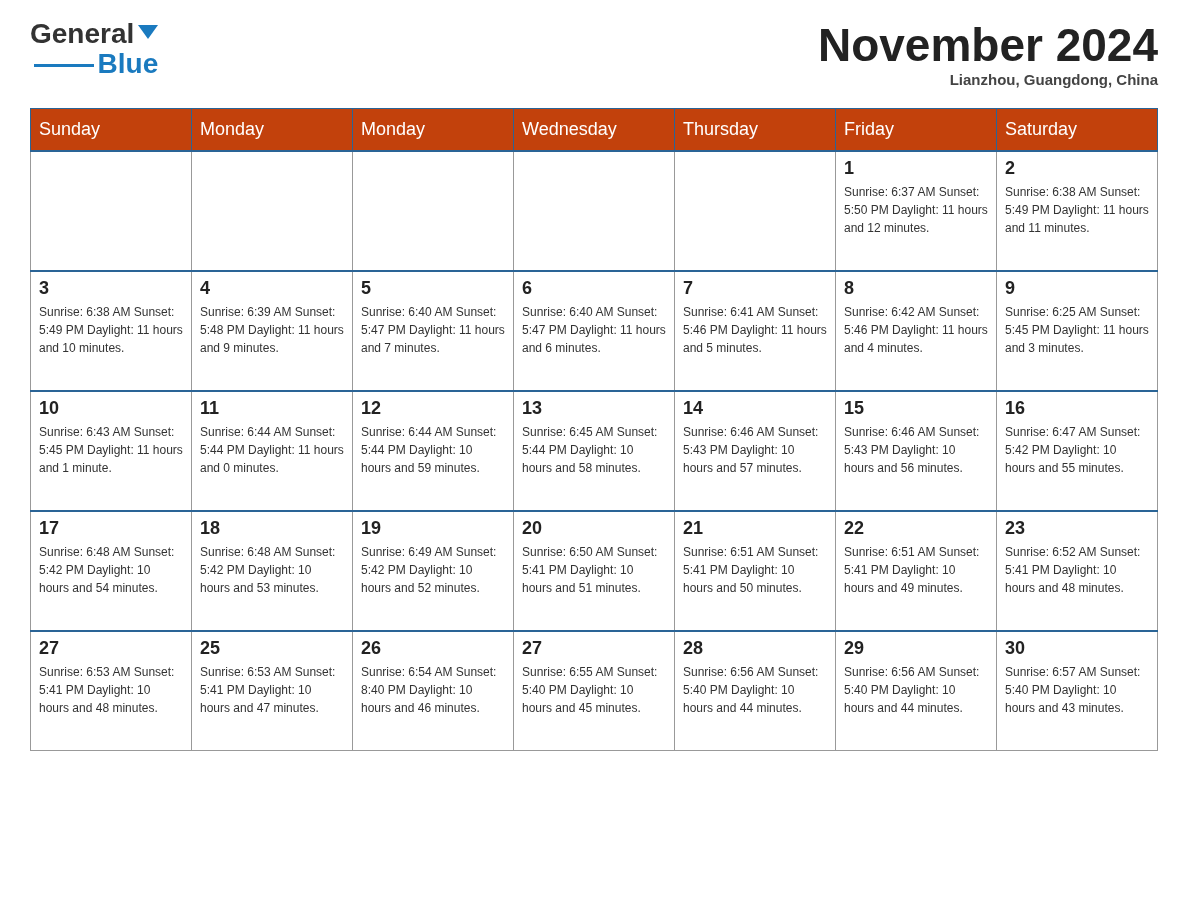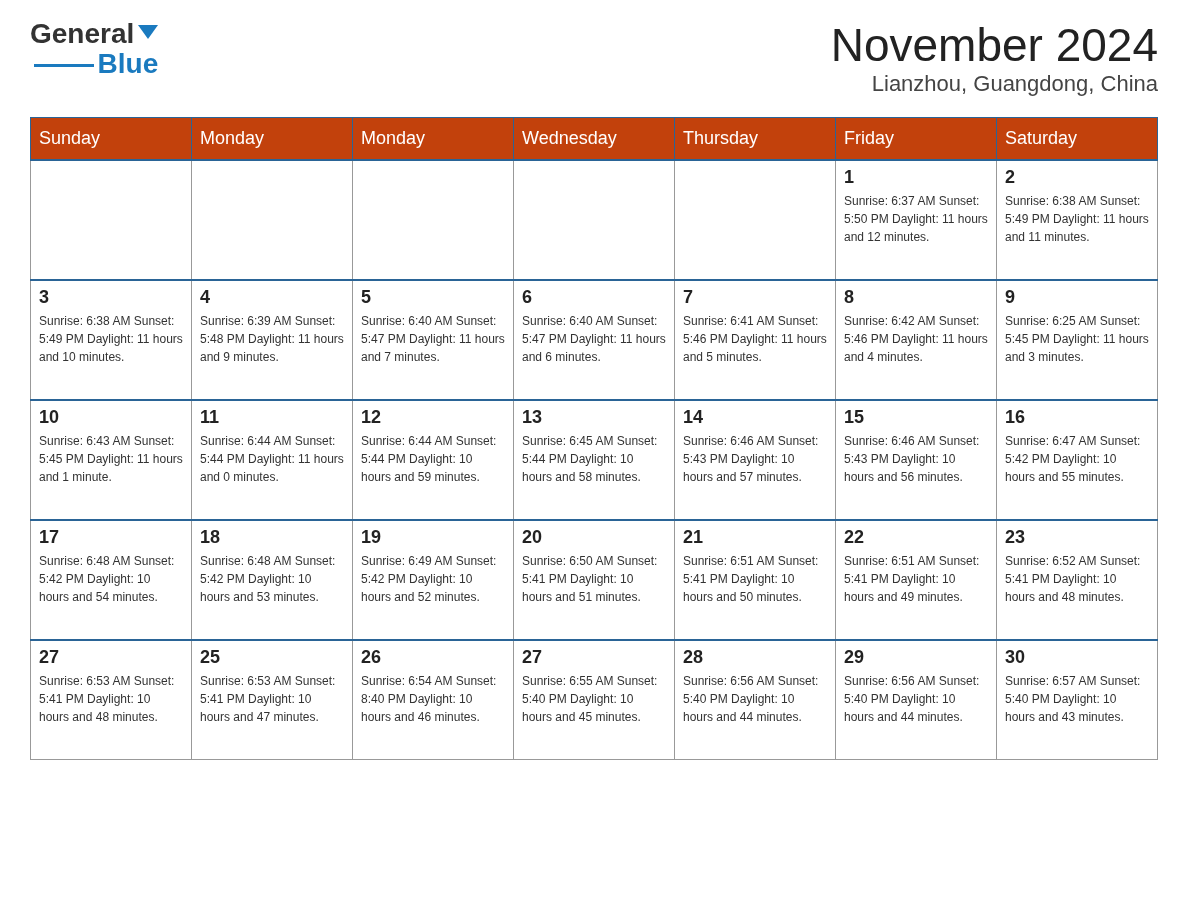--- a/index.html
+++ b/index.html
@@ -49,28 +49,28 @@
       width: 100%;
       height: 3px;
       background: #1a7abf;
       margin-top: 2px;
     }
     .title-section {
       text-align: right;
     }
     .month-title {
       font-size: 46px;
-      font-weight: normal;
+      font-weight: bold;
       color: #222;
       line-height: 1.1;
     }
     .location-title {
-      font-size: 22px;
+      font-size: 15px;
       color: #444;
-      font-weight: normal;
+      font-weight: bold;
     }
     .calendar-table {
       width: 100%;
       border-collapse: collapse;
     }
     .calendar-table th {
       background: #c2410c;
       color: #fff;
       font-size: 18px;
       font-weight: normal;

